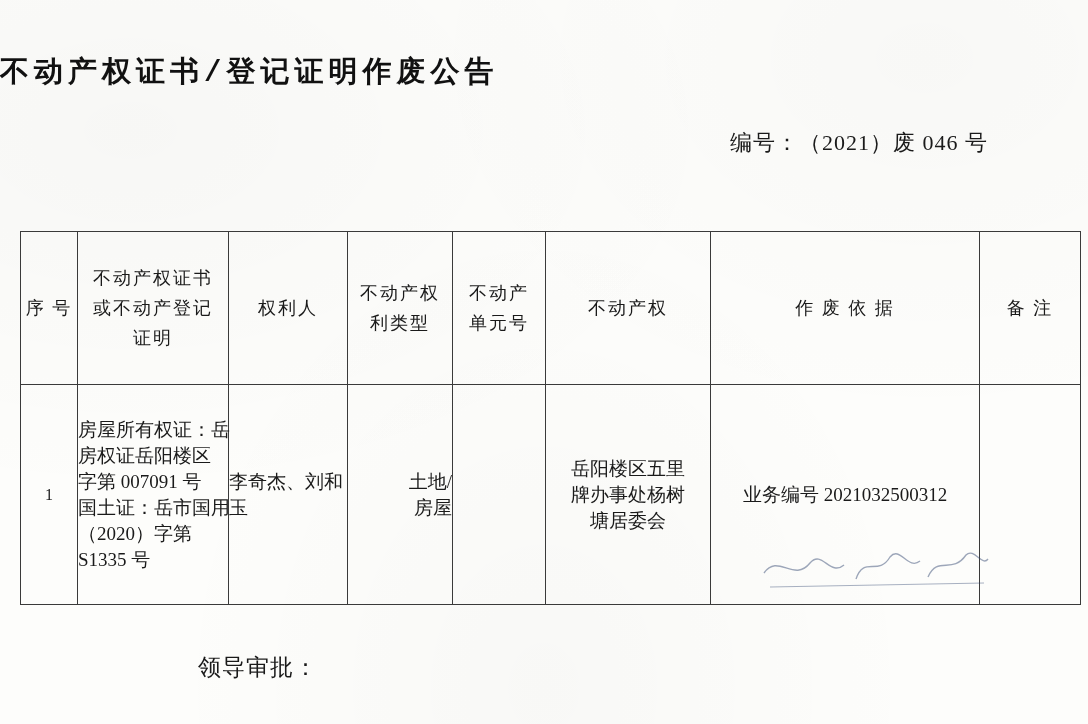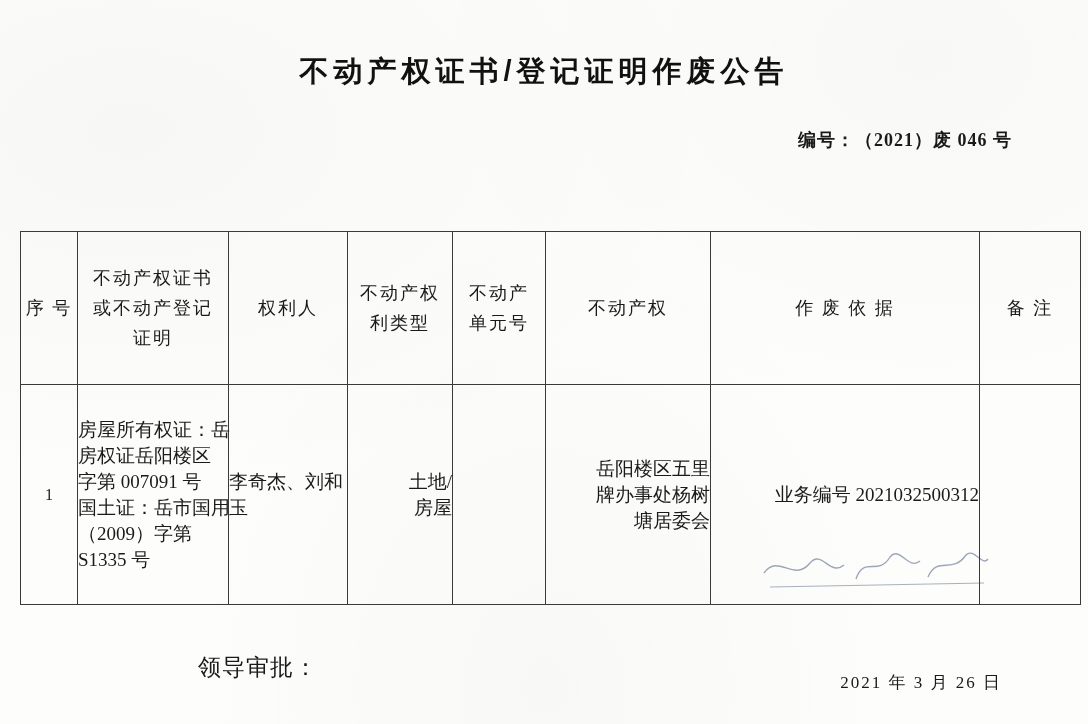--- a/index.html
+++ b/index.html
@@ -25,35 +25,33 @@
       radial-gradient(ellipse at 85% 8%, rgba(0,0,0,0.02) 0%, rgba(0,0,0,0) 40%),
       radial-gradient(ellipse at 50% 95%, rgba(0,0,0,0.02) 0%, rgba(0,0,0,0) 50%),
       #fdfdfb;
   }
 
   .doc-title {
     position: absolute;
     top: 52px;
     left: 0;
     width: 1088px;
-    text-align: center;
     font-size: 29px;
     font-weight: bold;
     letter-spacing: 5px;
-    font-family: Liberation Sans, sans-serif;
+    font-family: Liberation Mono, monospace;
     color: #111;
   }
 
   .doc-number {
     position: absolute;
     top: 128px;
-    right: 76px;
-    font-size: 18px;
+    right: 100px;
+    font-size: 22px;
     letter-spacing: 1px;
-    font-weight: bold;
   }
 
   .intro {
     position: absolute;
     top: 150px;
     left: 30px;
     width: 1022px;
     font-size: 17.5px;
     line-height: 30px;
     text-align: justify;
@@ -105,22 +103,22 @@
   td.body-cert {
     vertical-align: middle;
     padding: 0 8px 0 10px;
   }
   td.body-owner, td.body-type, td.body-loc {
     text-align: left;
     padding: 0 8px;
   }
   td.body-owner { text-align: left; }
   td.body-type  { text-align: right; }
-  td.body-loc   { text-align: right; padding-left: 20px; margin-top: 7px; }
-  td.body-basis { text-align: right; padding-left: 16px; }
+  td.body-loc   { text-align: center; padding-left: 20px; margin-top: 7px; }
+  td.body-basis { text-align: center; padding-left: 16px; }
   td.body-unit, td.body-note { }
 
   .cert-lines div { white-space: nowrap; }
 
   
   .scribble {
     position: absolute;
     left: 760px;
     top: 543px;
     width: 230px;
@@ -211,21 +209,21 @@
     </thead>
     <tbody>
       <tr>
         <td class="body-idx">1</td>
         <td class="body-cert">
           <div class="cert-lines">
             <div>房屋所有权证：岳</div>
             <div>房权证岳阳楼区</div>
             <div>字第 007091 号</div>
             <div>国土证：岳市国用</div>
-            <div>（2009）字第</div>
+            <div>（2020）字第</div>
             <div>S1335 号</div>
           </div>
         </td>
         <td class="body-owner">李奇杰、刘和玉</td>
         <td class="body-type">
           <div>土地/</div>
           <div>房屋</div>
         </td>
         <td class="body-unit"></td>
         <td class="body-loc">
@@ -240,17 +238,16 @@
   </table>
 
   <svg class="scribble" viewBox="0 0 230 48">
     <path d="M4 30 C 18 10, 34 40, 50 20 C 62 6, 70 34, 84 22" fill="none" stroke="#2a3f6b" stroke-width="1.4"></path>
     <path d="M96 36 C 104 12, 118 34, 130 14 C 140 2, 148 28, 160 18" fill="none" stroke="#2a3f6b" stroke-width="1.4"></path>
     <path d="M168 34 C 178 12, 192 32, 206 12 C 214 4, 222 24, 228 16" fill="none" stroke="#2a3f6b" stroke-width="1.4"></path>
     <path d="M10 44 L 224 40" fill="none" stroke="#2a3f6b" stroke-width="0.9"></path>
   </svg>
 
 
-  <div class="sign-date">2021 年 3 月 26 日</div>
 
   <div class="approval">领导审批：</div>
 
 </div>
 
 </body></html>

